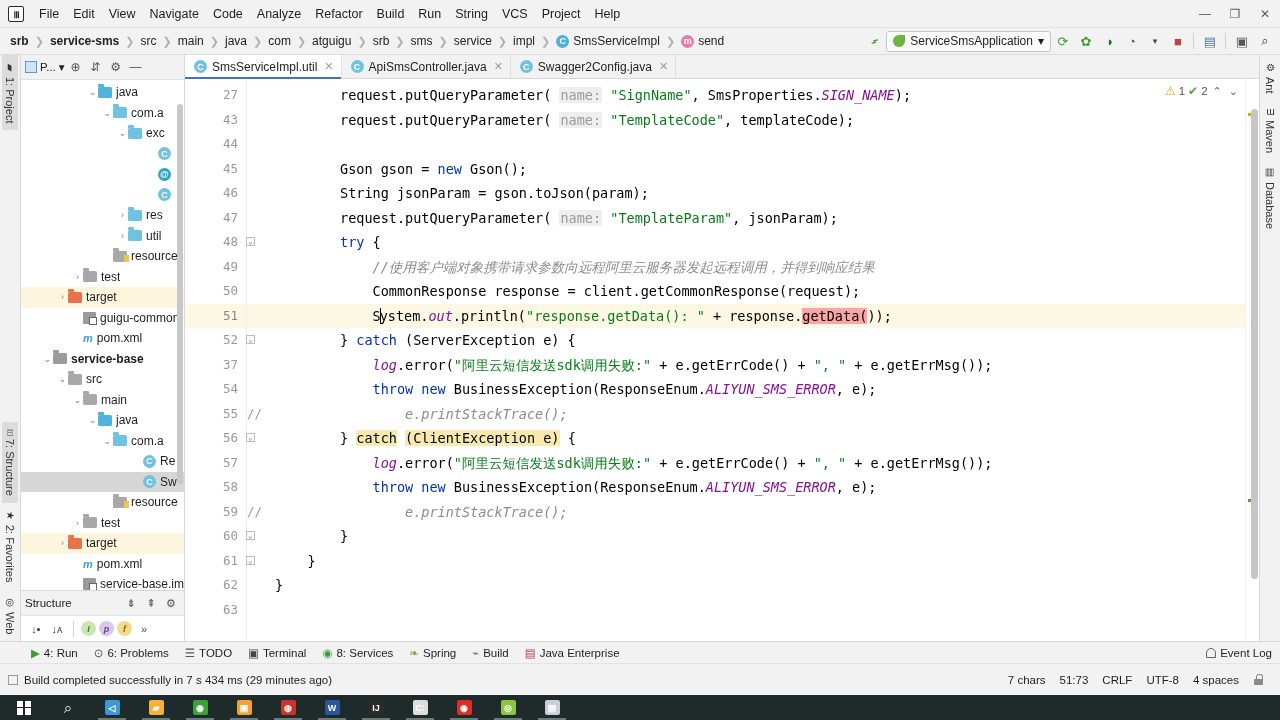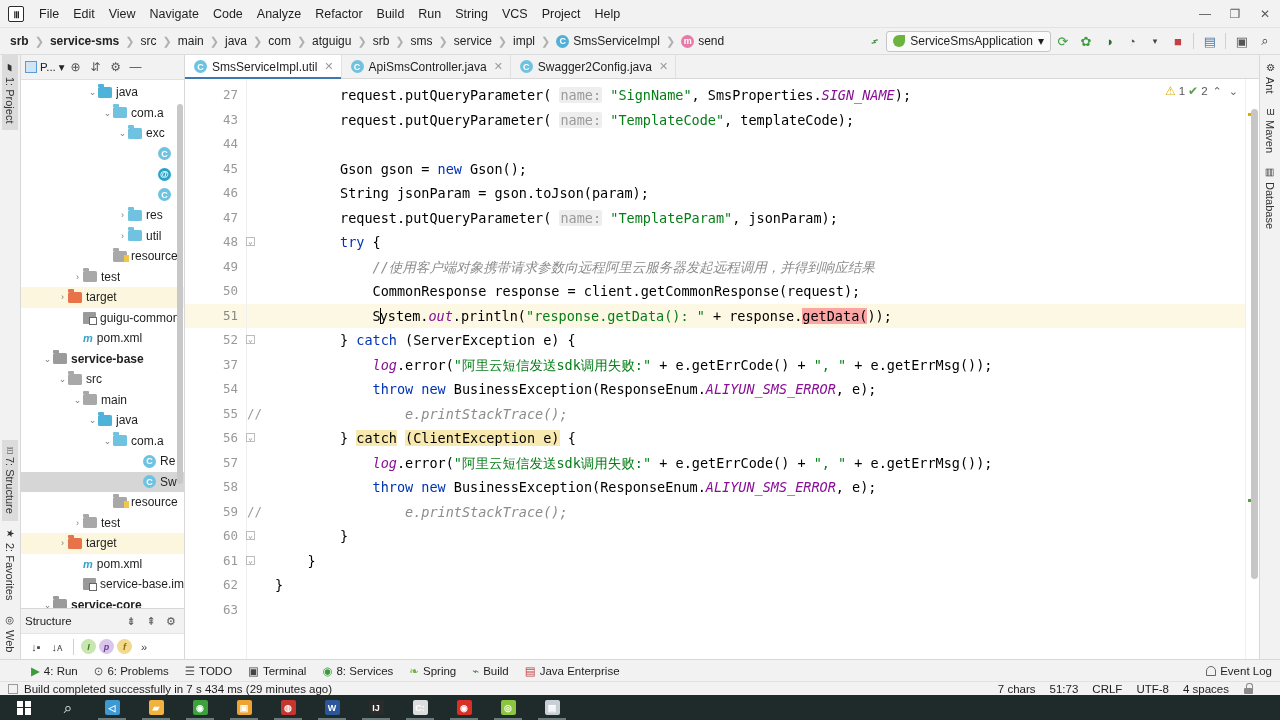--- a/index.html
+++ b/index.html
@@ -233,26 +233,26 @@
   .bottombar {
     height: 22px; display:flex; align-items:center; gap:2px; background:#f2f2f2;
     border-top: 1px solid #d8d8d8; padding-left: 24px; flex:none; position:relative;
   }
   .btab { display:flex; align-items:center; gap:4px; font-size:11.5px; color:#1e1e1e; padding: 2px 7px; cursor:default;}
   .eventlog { margin-left:auto; display:flex; align-items:center; gap:4px; font-size:11.5px; color:#1e1e1e; padding-right:8px;}
   .bell { width:10px;height:10px;border:1.3px solid #666;border-radius:50% 50% 0 0; display:inline-block;}
 
   
   .statusbar {
-    height: 14px; display:flex; align-items:center; background:#f2f2f2;
+    height: 32px; display:flex; align-items:center; background:#f2f2f2;
     border-top: 1px solid #e2e2e2; font-size: 11.5px; color: #1e1e1e; flex:none;
   }
   .st-msg { display:flex; align-items:center; gap:6px; padding-left: 8px; }
   .st-box { width:10px;height:10px;border:1px solid #9a9a9a; display:inline-block;}
-  .st-right { margin-left:auto; display:flex; align-items:flex-start; gap:14px; padding-right:26px;}
+  .st-right { margin-left:auto; display:flex; align-items:flex-start; gap:14px; padding-right:16px;}
   .lock { width:11px; height:11px; display:inline-block; position:relative; }
   .lock::before{content:"";position:absolute;left:1px;bottom:0;width:9px;height:6px;background:#8a8a8a;border-radius:1px;}
   .lock::after{content:"";position:absolute;left:3px;top:0;width:5px;height:5px;border:1.4px solid #8a8a8a;border-bottom:none;border-radius:3px 3px 0 0;}
 
   
   .taskbar {
     height: 25px; background: #1f2b2b; display:flex; align-items:center; gap: 0px; flex:none;
     padding-left: 2px;
   }
   .tb-item { width: 44px; height:25px; display:flex; align-items:center; justify-content:center; position:relative;}

